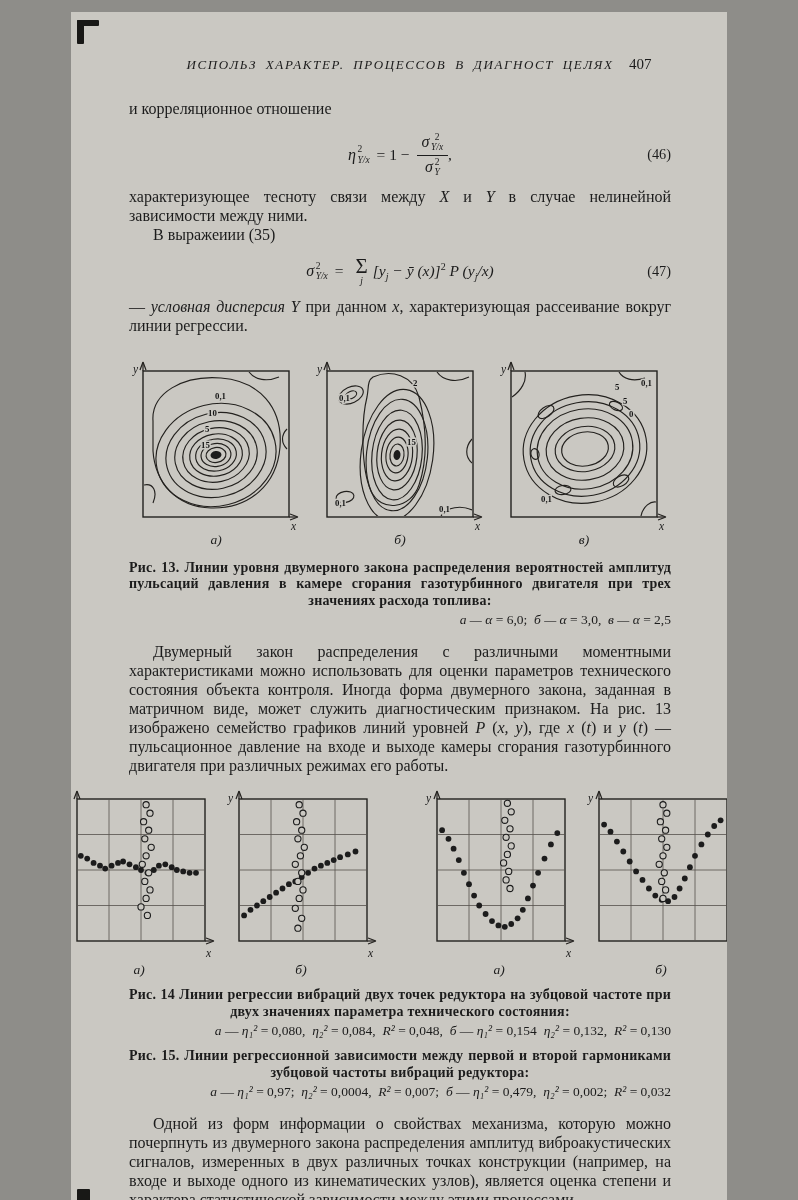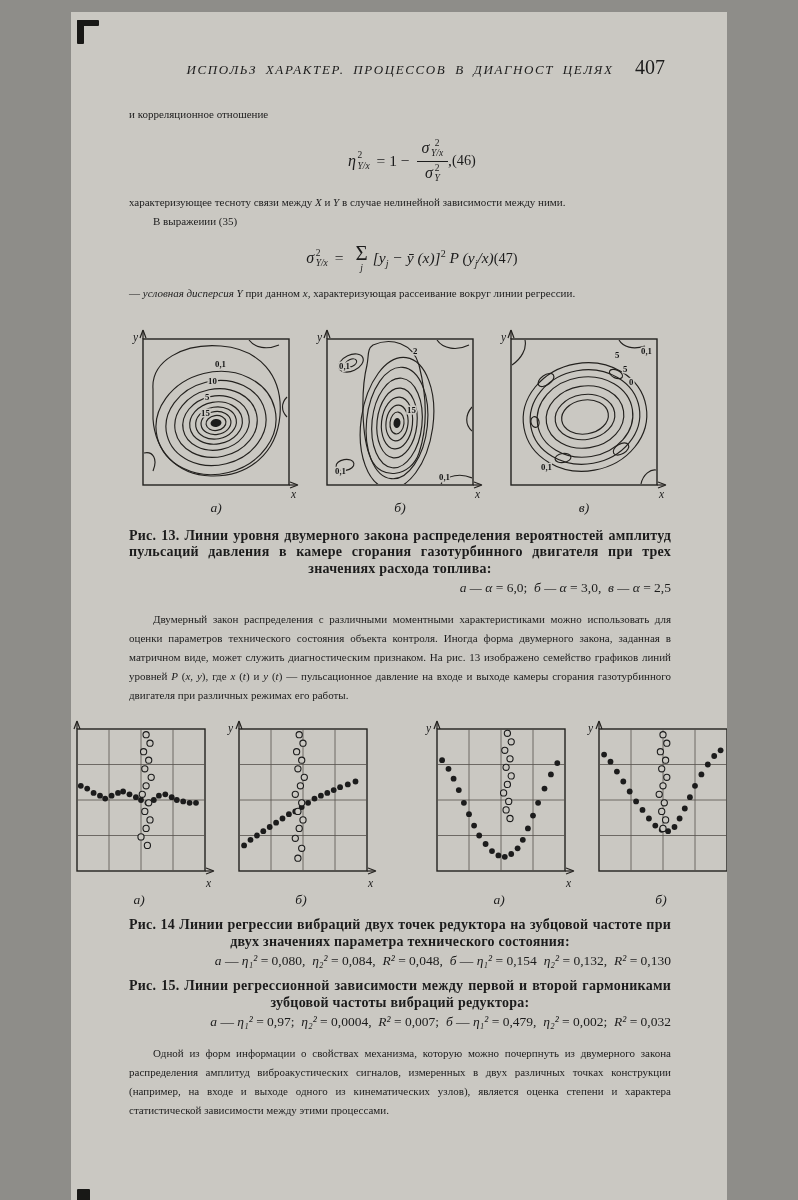--- a/index.html
+++ b/index.html
@@ -16,36 +16,36 @@
   .content { padding: 0 56px 0 58px; }
   .it { font-style: italic; }
 
   
   .running-head { display: flex; align-items: baseline; margin-top: 44px; }
   .rh-title {
     flex: 1; text-align: center;
     font-style: italic; font-size: 13px;
     letter-spacing: 1.6px; word-spacing: 4px;
   }
-  .rh-page { width: 42px; text-align: center; font-size: 20px; }
+  .rh-page { width: 42px; text-align: left; font-size: 15px; }
 
   
   .para {
-    font-size: 11px; line-height: 19px;
+    font-size: 16px; line-height: 19px;
     text-align: justify;
   }
   .indent { text-indent: 24px; }
   .mt-intro { margin-top: 26px; }
 
   
   .equation { display: flex; align-items: center; font-size: 15.5px; }
   .eq46 { margin: 14px 0 10px; }
   .eq47 { margin: 12px 0 10px; }
   .eq-fill { flex: 1; }
-  .eq-num-wrap { flex: 1; text-align: left; font-size: 14.3px; }
+  .eq-num-wrap { flex: 1; text-align: right; font-size: 14.3px; }
   .eq-body { display: inline-flex; align-items: center; }
   .eq-op { margin: 0 7px; white-space: pre; }
   .ssv { display: inline-flex; align-items: center; }
   .ssv .base { font-style: italic; font-size: 16px; }
   .ss { display: inline-flex; flex-direction: column; font-size: 9.5px; line-height: 1.08; margin-left: 1.5px; }
   .ss .ss-sub { font-style: italic; }
   .frac { display: inline-block; text-align: center; }
   .fnum { display: block; border-bottom: 1.3px solid #1c1c1c; padding: 0 5px 2px; }
   .fden { display: block; padding-top: 1px; }
   .fnum, .fden { line-height: 1.1; }

